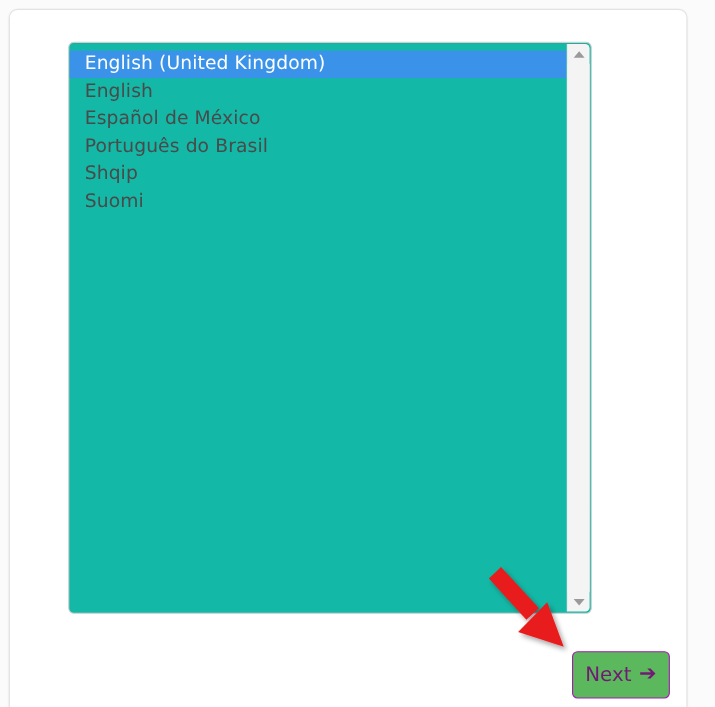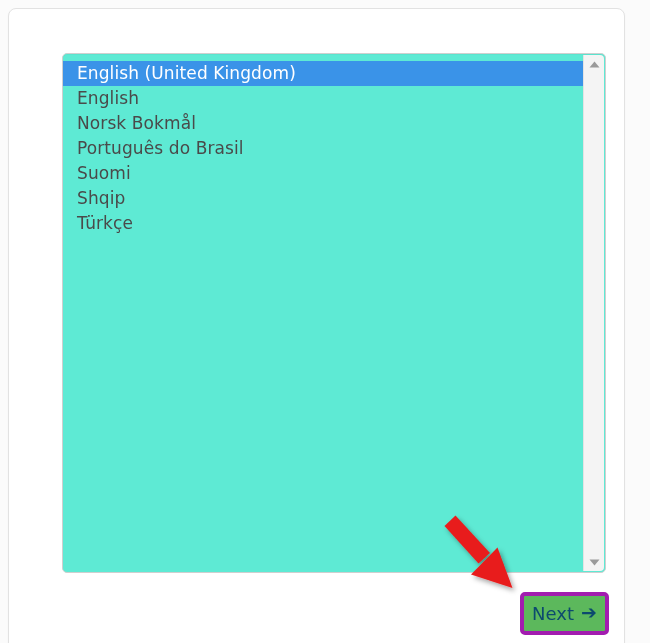--- a/index.html
+++ b/index.html
@@ -27,24 +27,24 @@
     border: 1px solid #e2e2e2;
     border-radius: 8px;
     box-sizing: border-box;
     box-shadow: 0 1px 2px rgba(0,0,0,0.04);
   }
 
   
   .listbox {
     position: absolute;
     left: 53px;
-    top: 44px;
-    width: 544px;
+    top: 29px;
+    width: 476px;
     height: 520px;
-    background: #5eead4;
+    background: #14b8a6;
     border: 1px solid #cfcfcf;
     border-radius: 5px;
     box-sizing: border-box;
     overflow: hidden;
     box-shadow: inset 0 1px 1px rgba(0,0,0,0.03);
   }
 
   .list-viewport {
     position: absolute;
     left: 0;
@@ -109,23 +109,23 @@
   }
 
   
   .next-button {
     position: absolute;
     left: 511px;
     top: 583px;
     width: 89px;
     height: 43px;
     background: #5cb85c;
-    border: 4px solid #a21caf;
+    border: 1px solid #a21caf;
     border-radius: 5px;
-    color: #0c4a6e;
+    color: #701a75;
     font-size: 18px;
     display: flex;
     align-items: center;
     justify-content: center;
     gap: 7px;
     box-sizing: border-box;
     cursor: pointer;
     font-family: "DejaVu Sans", "Liberation Sans", sans-serif;
     padding: 0;
   }
@@ -151,25 +151,24 @@
 </head>
 <body>
 
 <div class="dialog-panel">
 
   <div class="listbox">
 
     <div class="list-viewport">
       <div class="list-item selected">English (United Kingdom)</div>
       <div class="list-item">English</div>
-      <div class="list-item">Norsk Bokmål</div>
+      <div class="list-item">Español de México</div>
       <div class="list-item">Português do Brasil</div>
+      <div class="list-item">Shqip</div>
       <div class="list-item">Suomi</div>
-      <div class="list-item">Shqip</div>
-      <div class="list-item">Türkçe</div>
     </div>
 
     <div class="scrollbar">
       <div class="scroll-btn up">
         <span>
           <svg width="11" height="7" viewBox="0 0 11 7">
             <polygon points="5.5,0.5 10.5,6.5 0.5,6.5" fill="#9a9a9a"></polygon>
           </svg>
         </span>
       </div>

